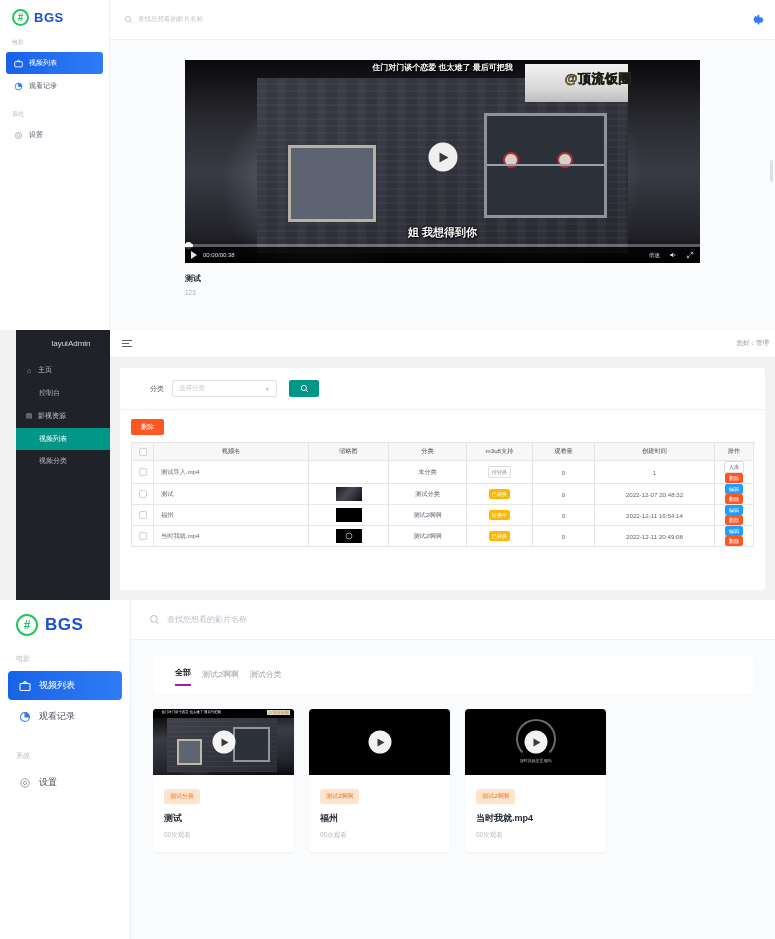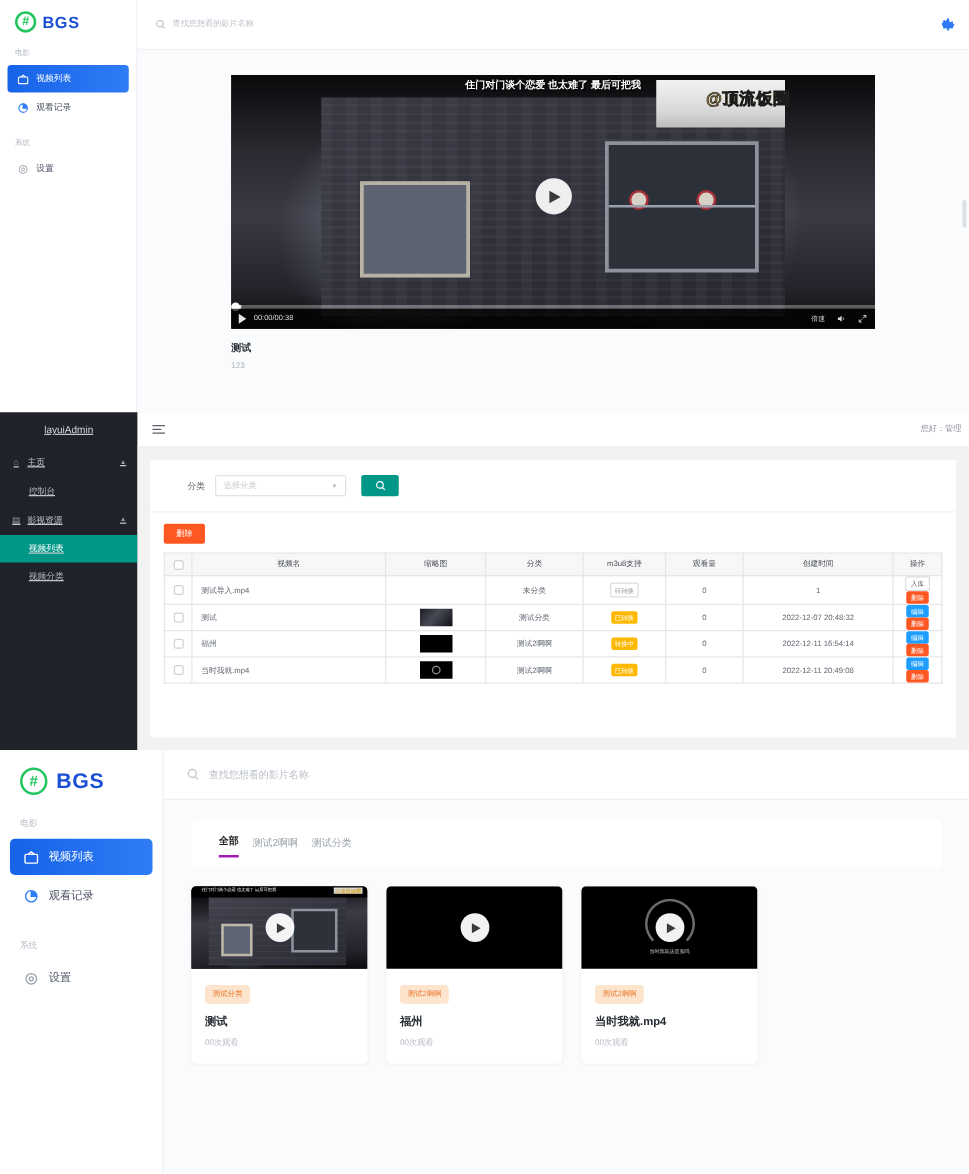--- a/index.html
+++ b/index.html
@@ -120,22 +120,22 @@
   .pspeed { font-size: 5.5px; color: #dcdcdc; cursor: pointer; }
 
   .vtitle { position: absolute; left: 75px; top: 233px; font-size: 8px; font-weight: bold; color: #262b33; }
   .vdesc { position: absolute; left: 75px; top: 249px; font-size: 6.5px; color: #aab0ba; }
 
   .p1-scroll { position: absolute; right: 2px; top: 160px; width: 3px; height: 22px; background: #dcdfe4; border-radius: 2px; }
 
   
   .panel2 { position: relative; width: 775px; height: 270px; background: #f2f2f2; }
   .p2-sidebar {
-    position: absolute; left: 0; top: 0; width: 110px; height: 270px;
-    background: #20222a; color: #c2c6cc; text-decoration: underline;
+    position: absolute; left: 16px; top: 0; width: 110px; height: 270px;
+    background: #20222a; color: #c2c6cc;
   }
   .p2-logo { height: 28px; line-height: 28px; text-align: center; font-size: 8px; color: #d6d9de; background: #20222a; }
   .p2-mi {
     display: flex; align-items: center; height: 24px; padding: 0 9px;
     font-size: 7px; color: #c2c6cc; cursor: pointer; position: relative;
   }
   .p2-mi .mi-ico { width: 8px; margin-right: 5px; text-align: center; font-size: 7px; color: #9aa0a9; }
   .p2-mi .caret { margin-left: auto; font-size: 5px; color: #9aa0a9; }
   .p2-sub { display: flex; align-items: center; height: 22px; padding-left: 23px; font-size: 7px; color: #b4b8bf; cursor: pointer; }
   .p2-sub.on { background: #009688; color: #fff; }
@@ -303,20 +303,21 @@
         <div class="vid-frame-l"></div>
         <div class="vid-frame-r">
           <div class="vid-circ" style="left:14%;top:36%"></div>
           <div class="vid-circ" style="left:60%;top:36%"></div>
           <div class="vid-line" style="left:0;top:48%;width:100%;height:2px"></div>
         </div>
       </div>
       <div class="vid-sub-top">住门对门谈个恋爱 也太难了 最后可把我</div>
       <div class="vid-wm"></div>
       <div class="vid-wm-txt">@顶流饭圈</div>
+      <div class="vid-sub-mid">姐 我想得到你</div>
 
       <div class="big-play">
         <i></i>
       </div>
 
       <div class="pbar">
         <div class="pbar-f"></div>
         <div class="pbar-dot"></div>
       </div>
       <div class="pctrl">

